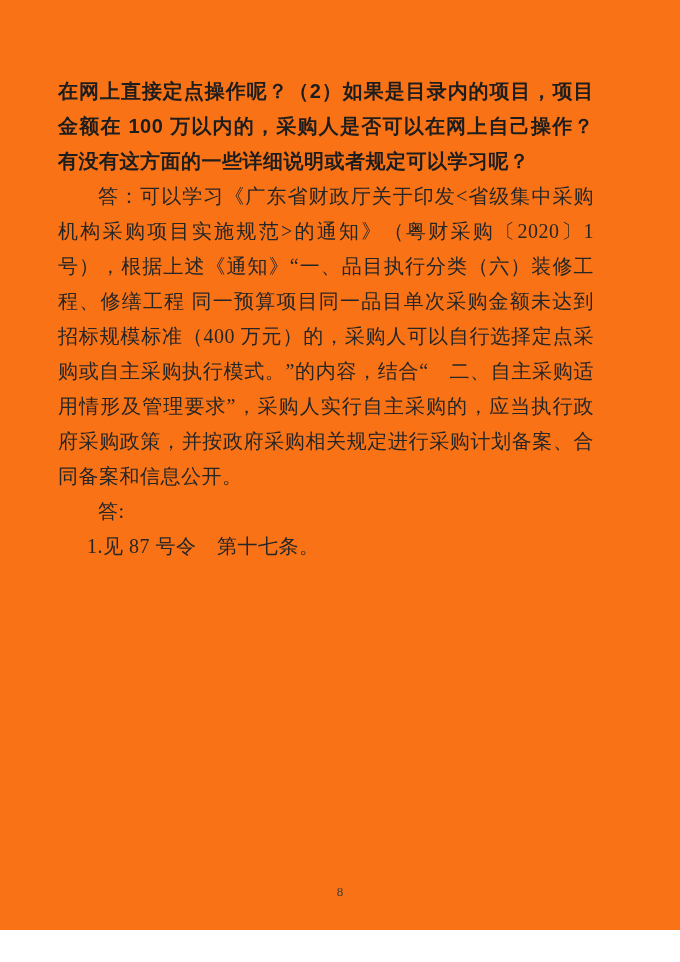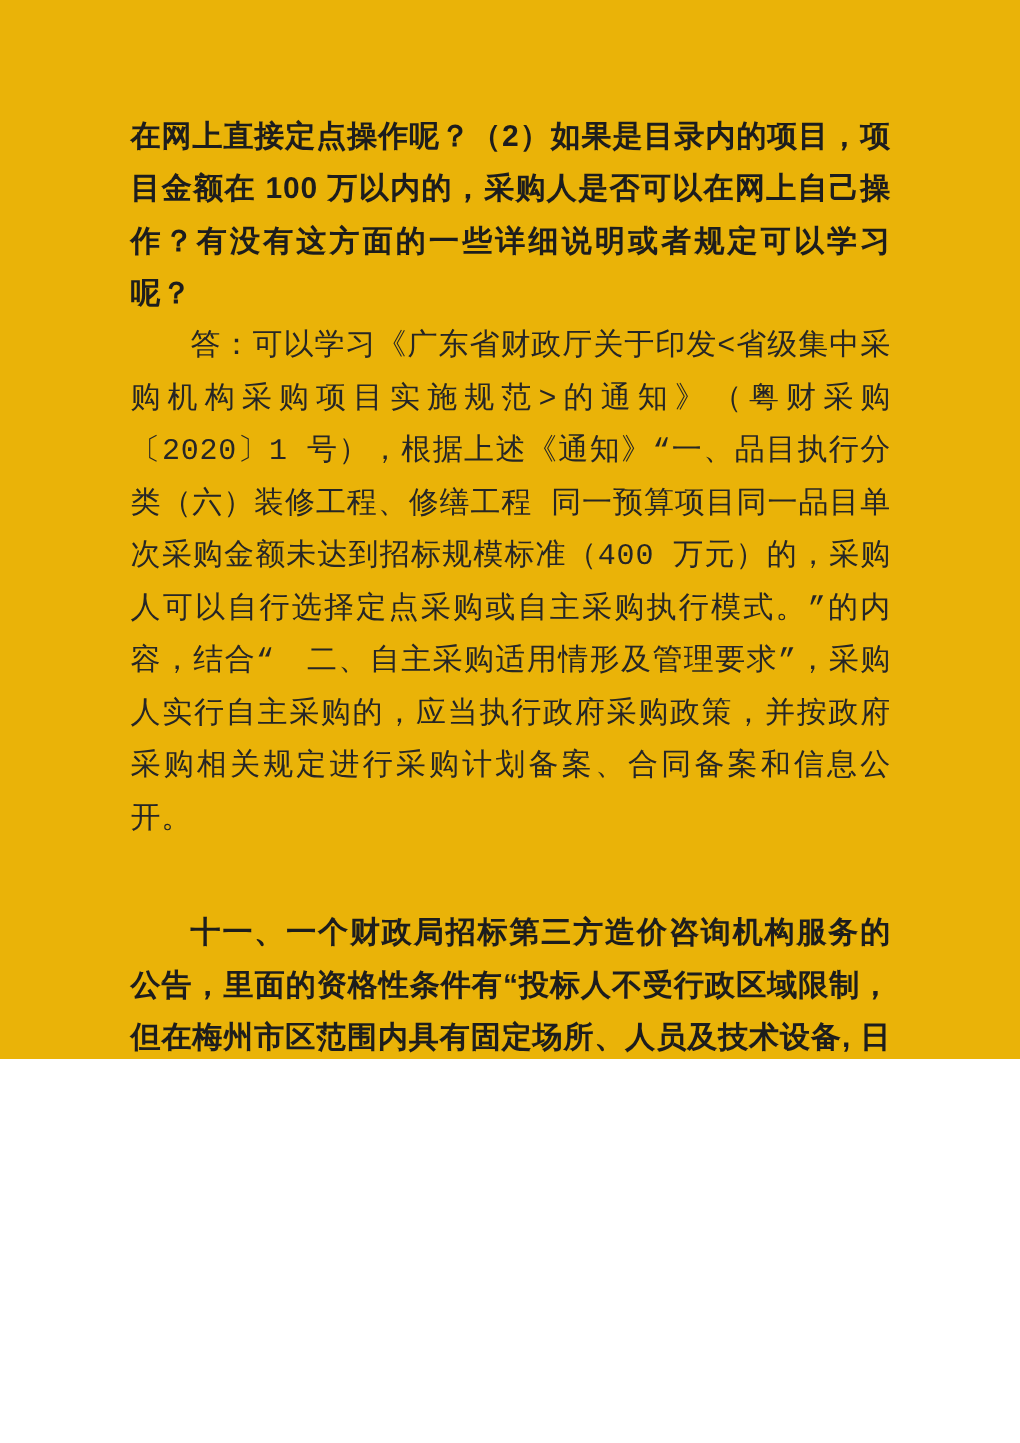--- a/index.html
+++ b/index.html
@@ -3,42 +3,42 @@
 <meta charset="utf-8">
 <style>
   html, body {
     margin: 0;
     padding: 0;
     background: #ffffff;
   }
   .page {
     position: relative;
     width: 680px;
-    height: 706px;
-    background: #eab308;
+    height: 930px;
+    background: #f97316;
     box-sizing: border-box;
-    padding: 74px 86px 0 87px;
+    padding: 74px 86px 0 58px;
     overflow: hidden;
   }
   .para {
     margin: 0;
     font-size: 20px;
     line-height: 35px;
     text-align: justify;
     letter-spacing: 0.5px;
   }
   
   .q {
     font-family: "Liberation Sans", sans-serif;
     font-weight: 700;
     color: #1d1d1d;
   }
   
   .a {
-    font-family: Liberation Mono, monospace;
+    font-family: Liberation Serif, serif;
     font-weight: 400;
     color: #262626;
   }
   .indent { text-indent: 2em; }
   .indent-sm { text-indent: 1.45em; }
   .gap-before { margin-top: 41px; }
   .italic { font-style: italic; }
   .page-number {
     position: absolute;
     left: 0;
@@ -52,21 +52,20 @@
 </style>
 </head>
 <body>
 
 <div class="page">
 
   <p class="para q">在网上直接定点操作呢？（2）如果是目录内的项目，项目金额在 100 万以内的，采购人是否可以在网上自己操作？有没有这方面的一些详细说明或者规定可以学习呢？</p>
 
   <p class="para a indent">答：可以学习《广东省财政厅关于印发&lt;省级集中采购机构采购项目实施规范&gt;的通知》（粤财采购〔2020〕1 号），根据上述《通知》“一、品目执行分类（六）装修工程、修缮工程 同一预算项目同一品目单次采购金额未达到招标规模标准（400 万元）的，采购人可以自行选择定点采购或自主采购执行模式。”的内容，结合“　二、自主采购适用情形及管理要求”，采购人实行自主采购的，应当执行政府采购政策，并按政府采购相关规定进行采购计划备案、合同备案和信息公开。</p>
 
-  <p class="para q indent gap-before">十一、一个财政局招标第三方造价咨询机构服务的公告，里面的资格性条件有“投标人不受行政区域限制，但在梅州市区范围内具有固定场所、人员及技术设备, 日常办公点必须有一名及以上的一级注册造价工程师（2018 年之前取得的为注册造价工程师）驻场；”，请问这一条设置的合理吗？</p>
 
   <p class="para a indent">答:</p>
 
   <p class="para a indent-sm">1.见 87 号令　第十七条。</p>
 
 
   <div class="page-number">8</div>
 
 </div>
 

